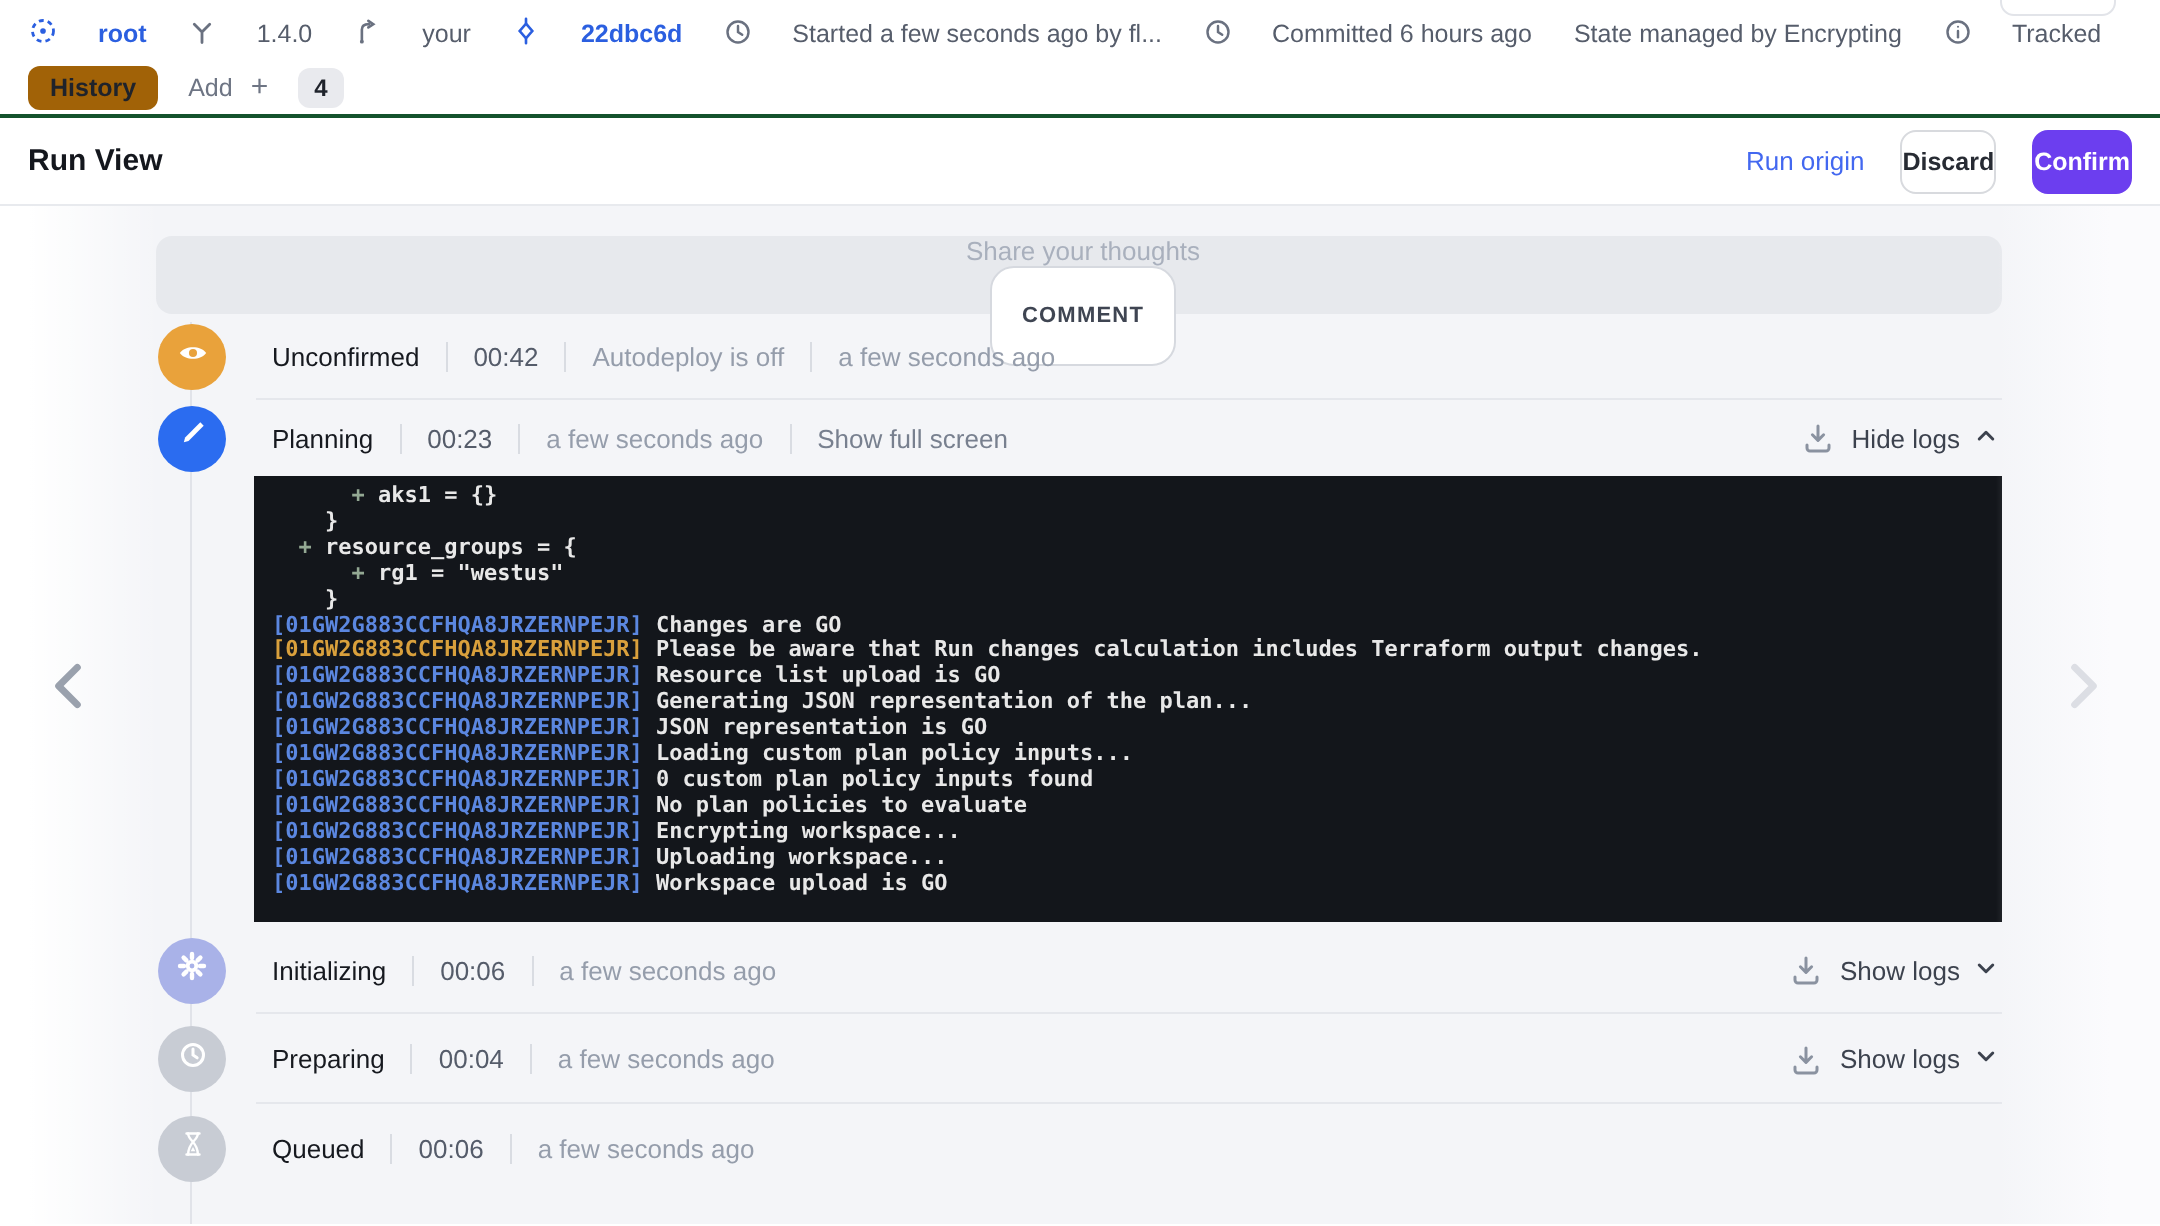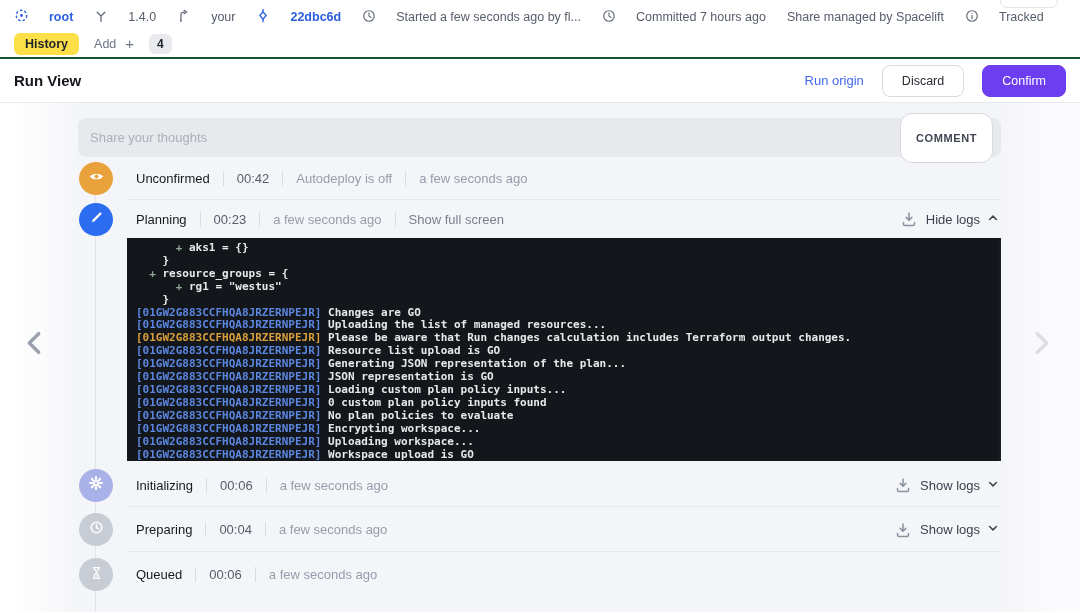--- a/index.html
+++ b/index.html
@@ -10,53 +10,53 @@
   .topbar { height:30px; display:flex; align-items:center; gap:21px; padding:4px 14px 0 14px;
     font-size:12.5px; color:#565d6b; position:relative; }
   .meta-item { display:flex; align-items:center; gap:20px; white-space:nowrap; }
   .meta-item svg { flex:0 0 auto; }
   .link-blue { color:var(--link-blue,#2b5fe0); font-weight:600; }
   .cutoff-btn { position:absolute; top:-13px; right:22px; width:58px; height:21px;
     background:#fff; border:1px solid #e2e4e9; border-radius:7px; }
 
   
   .tabsrow { height:27px; display:flex; align-items:center; gap:15px; padding:0 14px; }
-  .tab-history { background:#fde047; border-radius:6px; padding:4px 11px; font-size:12.5px;
+  .tab-history { background:#a16207; border-radius:6px; padding:4px 11px; font-size:12.5px;
     font-weight:bold; color:#1f232b; }
   .tab-add { font-size:12.5px; color:#6e7584; display:flex; align-items:center; gap:9px; }
   .plus-glyph { font-size:15px; color:#6e7584; line-height:1; }
   .count-badge { background:#e9eaee; border-radius:6px; padding:3px 8px; font-size:12px;
     font-weight:bold; color:#1f232b; }
 
   
   .runheader { height:46px; border-top:2px solid #14532d; border-bottom:1px solid #e8eaee;
     display:flex; align-items:center; padding:0 14px; }
   .runheader .title { font-size:15px; font-weight:bold; color:#14171d; }
   .runheader .actions { margin-left:auto; display:flex; align-items:center; gap:18px; }
   .runorigin { color:var(--run-origin-blue,#4368f0); font-size:13px; cursor:pointer; }
-  .btn { border-radius:8px; font-size:12.5px; font-weight:normal; padding:8px 19px; cursor:pointer;
+  .btn { border-radius:8px; font-size:12.5px; font-weight:bold; padding:8px 0; cursor:pointer;
     border:1px solid transparent; }
   .btn-discard { background:#fff; border-color:#d8dade; color:#272b33; }
   .btn-confirm { background:var(--accent-purple,#6c3eef); color:#fff; border-color:var(--accent-purple,#6c3eef); }
 
   
   .main { position:relative; height:509px; background:#f4f5f8; overflow:hidden; }
   .edge-left { position:absolute; left:0; top:0; bottom:0; width:80px; z-index:5;
     background:linear-gradient(to right,#ffffff 18%,rgba(255,255,255,0)); pointer-events:none; }
   .edge-right { position:absolute; right:0; top:0; bottom:0; width:82px; z-index:5;
     background:linear-gradient(to left,#fbfbfd 30%,rgba(251,251,253,0)); pointer-events:none; }
   .nav-chevron { position:absolute; top:228px; z-index:6; cursor:pointer; }
   .nav-chevron.left { left:24px; color:#9aa1ad; }
   .nav-chevron.right { right:28px; color:#dcdee4; }
 
   .content { position:absolute; left:78px; width:923px; top:0; }
 
   
   .comment-box { margin-top:15px; height:39px; background:#e7e9ed; border-radius:8px;
-    display:flex; align-items:center; padding:0 8px 0 12px; }
+    display:flex; align-items:center; padding:0 8px 0 12px;flex-direction:column; }
   .comment-placeholder { color:#a9b0bd; font-size:13px; flex:1; }
   .btn-comment { background:#fff; border:1px solid #d6d9df; border-radius:12px; padding:18px 15px;
     font-size:11px; font-weight:bold; letter-spacing:.6px; color:#3f4552; cursor:pointer; }
 
   
   .timeline { position:relative; margin-top:0; }
   .tl-line { position:absolute; left:17px; top:4px; bottom:-60px; width:1px; background:#e1e3e9; }
   .tl-row { position:relative; display:flex; align-items:center; height:43px; }
   .tl-row.sep::after { content:""; position:absolute; left:50px; right:0; bottom:0; height:1px; background:#e5e7ec; }
   .tl-row:first-child { margin-top:13px; }
@@ -122,24 +122,24 @@
           <circle cx="8" cy="8" r="6"></circle>
           <path d="M8 4.6 V8 L10.4 9.6"></path>
         </svg></span>
     <span>Started a few seconds ago by fl...</span>
   </div>
   <div class="meta-item">
     <span><svg width="14" height="14" viewBox="0 0 16 16" fill="none" stroke="#6a7180" stroke-width="1.4" stroke-linecap="round">
           <circle cx="8" cy="8" r="6"></circle>
           <path d="M8 4.6 V8 L10.4 9.6"></path>
         </svg></span>
-    <span>Committed 7 hours ago</span>
-  </div>
-  <div class="meta-item">
-    <span>Share managed by Spacelift</span>
+    <span>Committed 6 hours ago</span>
+  </div>
+  <div class="meta-item">
+    <span>State managed by Encrypting</span>
   </div>
   <div class="meta-item">
     <span><svg width="14" height="14" viewBox="0 0 16 16" fill="none" stroke="#6a7180" stroke-width="1.4" stroke-linecap="round">
           <circle cx="8" cy="8" r="6"></circle>
           <path d="M8 7.4 V11"></path>
           <circle cx="8" cy="5" r="0.6" fill="#6a7180" stroke="none"></circle>
         </svg></span>
     <span>Tracked</span>
   </div>
   <div class="cutoff-btn"></div>
@@ -232,21 +232,20 @@
         </div>
       </div>
 
       <div class="terminal">
           <div class="tline">      <span class="plus">+ </span>aks1 = {}</div>
           <div class="tline">    }</div>
           <div class="tline">  <span class="plus">+ </span>resource_groups = {</div>
           <div class="tline">      <span class="plus">+ </span>rg1 = "westus"</div>
           <div class="tline">    }</div>
           <div class="tline"><span class="bracket blue">[01GW2G883CCFHQA8JRZERNPEJR]</span> Changes are GO</div>
-          <div class="tline"><span class="bracket blue">[01GW2G883CCFHQA8JRZERNPEJR]</span> Uploading the list of managed resources...</div>
           <div class="tline"><span class="bracket orange">[01GW2G883CCFHQA8JRZERNPEJR]</span> Please be aware that Run changes calculation includes Terraform output changes.</div>
           <div class="tline"><span class="bracket blue">[01GW2G883CCFHQA8JRZERNPEJR]</span> Resource list upload is GO</div>
           <div class="tline"><span class="bracket blue">[01GW2G883CCFHQA8JRZERNPEJR]</span> Generating JSON representation of the plan...</div>
           <div class="tline"><span class="bracket blue">[01GW2G883CCFHQA8JRZERNPEJR]</span> JSON representation is GO</div>
           <div class="tline"><span class="bracket blue">[01GW2G883CCFHQA8JRZERNPEJR]</span> Loading custom plan policy inputs...</div>
           <div class="tline"><span class="bracket blue">[01GW2G883CCFHQA8JRZERNPEJR]</span> 0 custom plan policy inputs found</div>
           <div class="tline"><span class="bracket blue">[01GW2G883CCFHQA8JRZERNPEJR]</span> No plan policies to evaluate</div>
           <div class="tline"><span class="bracket blue">[01GW2G883CCFHQA8JRZERNPEJR]</span> Encrypting workspace...</div>
           <div class="tline"><span class="bracket blue">[01GW2G883CCFHQA8JRZERNPEJR]</span> Uploading workspace...</div>
           <div class="tline"><span class="bracket blue">[01GW2G883CCFHQA8JRZERNPEJR]</span> Workspace upload is GO</div>

